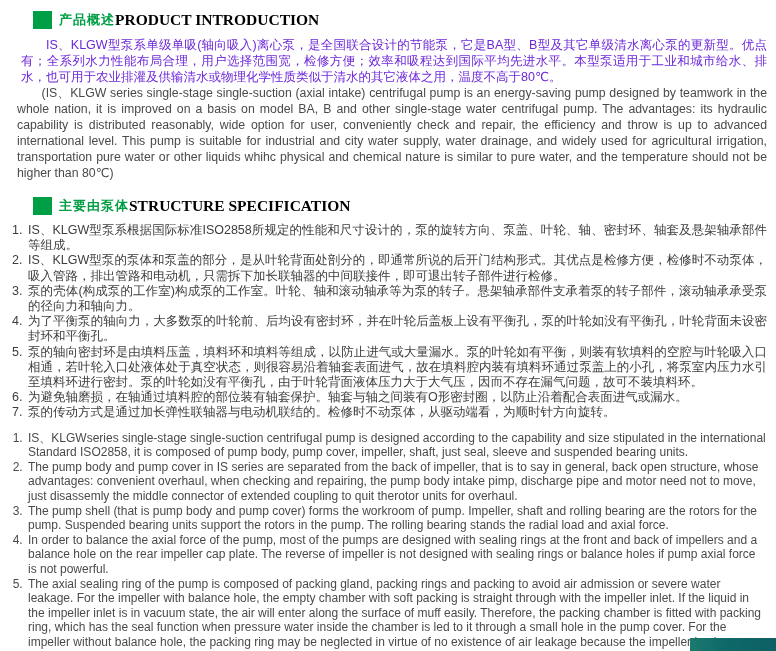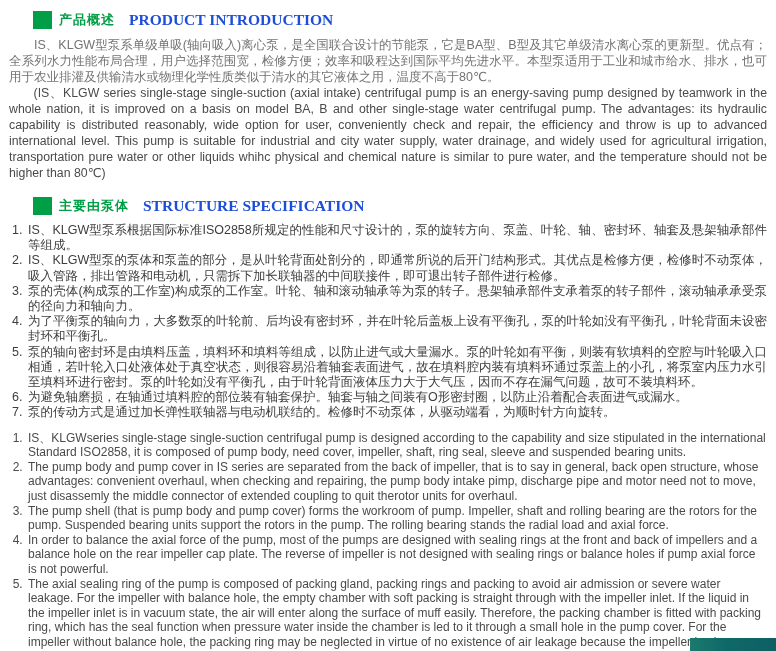--- a/index.html
+++ b/index.html
@@ -34,41 +34,40 @@
   }
   .title-cn {
     color: #009e45;
     font-weight: bold;
     font-size: 13px;
     margin-left: 7px;
     letter-spacing: 1px;
     white-space: nowrap;
   }
   .title-en {
-    color: #1d4ed8;
+    color: #000000;
     font-weight: bold;
     font-size: 15.5px;
     font-family: "Liberation Serif", "DejaVu Serif", serif;
-    margin-left: 14px;
     white-space: nowrap;
   }
   .para-cn {
     font-size: 12.5px;
     line-height: 16px;
     text-indent: 2em;
     text-align: justify;
-    margin: 0 0 0 0;
-    color: #737373;
+    margin: 0 0 0 12px;
+    color: #6d28d9;
   }
   .para-en {
     font-size: 12.3px;
     line-height: 16px;
     text-indent: 2em;
     text-align: justify;
-    margin: 0 0 14px 0;
+    margin: 0 0 14px 8px;
     color: #4a4a4a;
   }
   ol.spec-list {
     margin: 0 0 10px 0;
     padding-left: 17px;
     list-style: decimal;
   }
   ol.spec-list-cn {
     font-size: 12.5px;
     line-height: 15.2px;
@@ -117,21 +116,21 @@
     <li>IS、KLGW型泵系根据国际标准ISO2858所规定的性能和尺寸设计的，泵的旋转方向、泵盖、叶轮、轴、密封环、轴套及悬架轴承部件等组成。</li>
     <li>IS、KLGW型泵的泵体和泵盖的部分，是从叶轮背面处剖分的，即通常所说的后开门结构形式。其优点是检修方便，检修时不动泵体，吸入管路，排出管路和电动机，只需拆下加长联轴器的中间联接件，即可退出转子部件进行检修。</li>
     <li>泵的壳体(构成泵的工作室)构成泵的工作室。叶轮、轴和滚动轴承等为泵的转子。悬架轴承部件支承着泵的转子部件，滚动轴承承受泵的径向力和轴向力。</li>
     <li>为了平衡泵的轴向力，大多数泵的叶轮前、后均设有密封环，并在叶轮后盖板上设有平衡孔，泵的叶轮如没有平衡孔，叶轮背面未设密封环和平衡孔。</li>
     <li>泵的轴向密封环是由填料压盖，填料环和填料等组成，以防止进气或大量漏水。泵的叶轮如有平衡，则装有软填料的空腔与叶轮吸入口相通，若叶轮入口处液体处于真空状态，则很容易沿着轴套表面进气，故在填料腔内装有填料环通过泵盖上的小孔，将泵室内压力水引至填料环进行密封。泵的叶轮如没有平衡孔，由于叶轮背面液体压力大于大气压，因而不存在漏气问题，故可不装填料环。</li>
     <li>为避免轴磨损，在轴通过填料腔的部位装有轴套保护。轴套与轴之间装有O形密封圈，以防止沿着配合表面进气或漏水。</li>
     <li>泵的传动方式是通过加长弹性联轴器与电动机联结的。检修时不动泵体，从驱动端看，为顺时针方向旋转。</li>
   </ol>
 
   <ol class="spec-list spec-list-en">
-    <li>IS、KLGWseries single-stage single-suction centrifugal pump is designed according to the capability and size stipulated in the international Standard ISO2858, it is composed of pump body, need cover, impeller, shaft, ring seal, sleeve and suspended bearing units.</li>
+    <li>IS、KLGWseries single-stage single-suction centrifugal pump is designed according to the capability and size stipulated in the international Standard ISO2858, it is composed of pump body, pump cover, impeller, shaft, just seal, sleeve and suspended bearing units.</li>
     <li>The pump body and pump cover in IS series are separated from the back of impeller, that is to say in general, back open structure, whose advantages: convenient overhaul, when checking and repairing, the pump body intake pimp, discharge pipe and motor need not to move, just disassemly the middle connector of extended coupling to quit therotor units for overhaul.</li>
     <li>The pump shell (that is pump body and pump cover) forms the workroom of pump. Impeller, shaft and rolling bearing are the rotors for the pump. Suspended bearing units support the rotors in the pump. The rolling bearing stands the radial load and axial force.</li>
     <li>In order to balance the axial force of the pump, most of the pumps are designed with sealing rings at the front and back of impellers and a balance hole on the rear impeller cap plate. The reverse of impeller is not designed with sealing rings or balance holes if pump axial force is not powerful.</li>
     <li>The axial sealing ring of the pump is composed of packing gland, packing rings and packing to avoid air admission or severe water leakage. For the impeller with balance hole, the empty chamber with soft packing is straight through with the impeller inlet. If the liquid in the impeller inlet is in vacuum state, the air will enter along the surface of muff easily. Therefore, the packing chamber is fitted with packing ring, which has the seal function when pressure water inside the chamber is led to it through a small hole in the pump cover. For the impeller without balance hole, the packing ring may be neglected in virtue of no existence of air leakage because the impeller back hydraulic pressure is larger than atmosphere one.</li>
 
   </ol>
 
   <div class="footer-bar"></div>
 </div>
 

